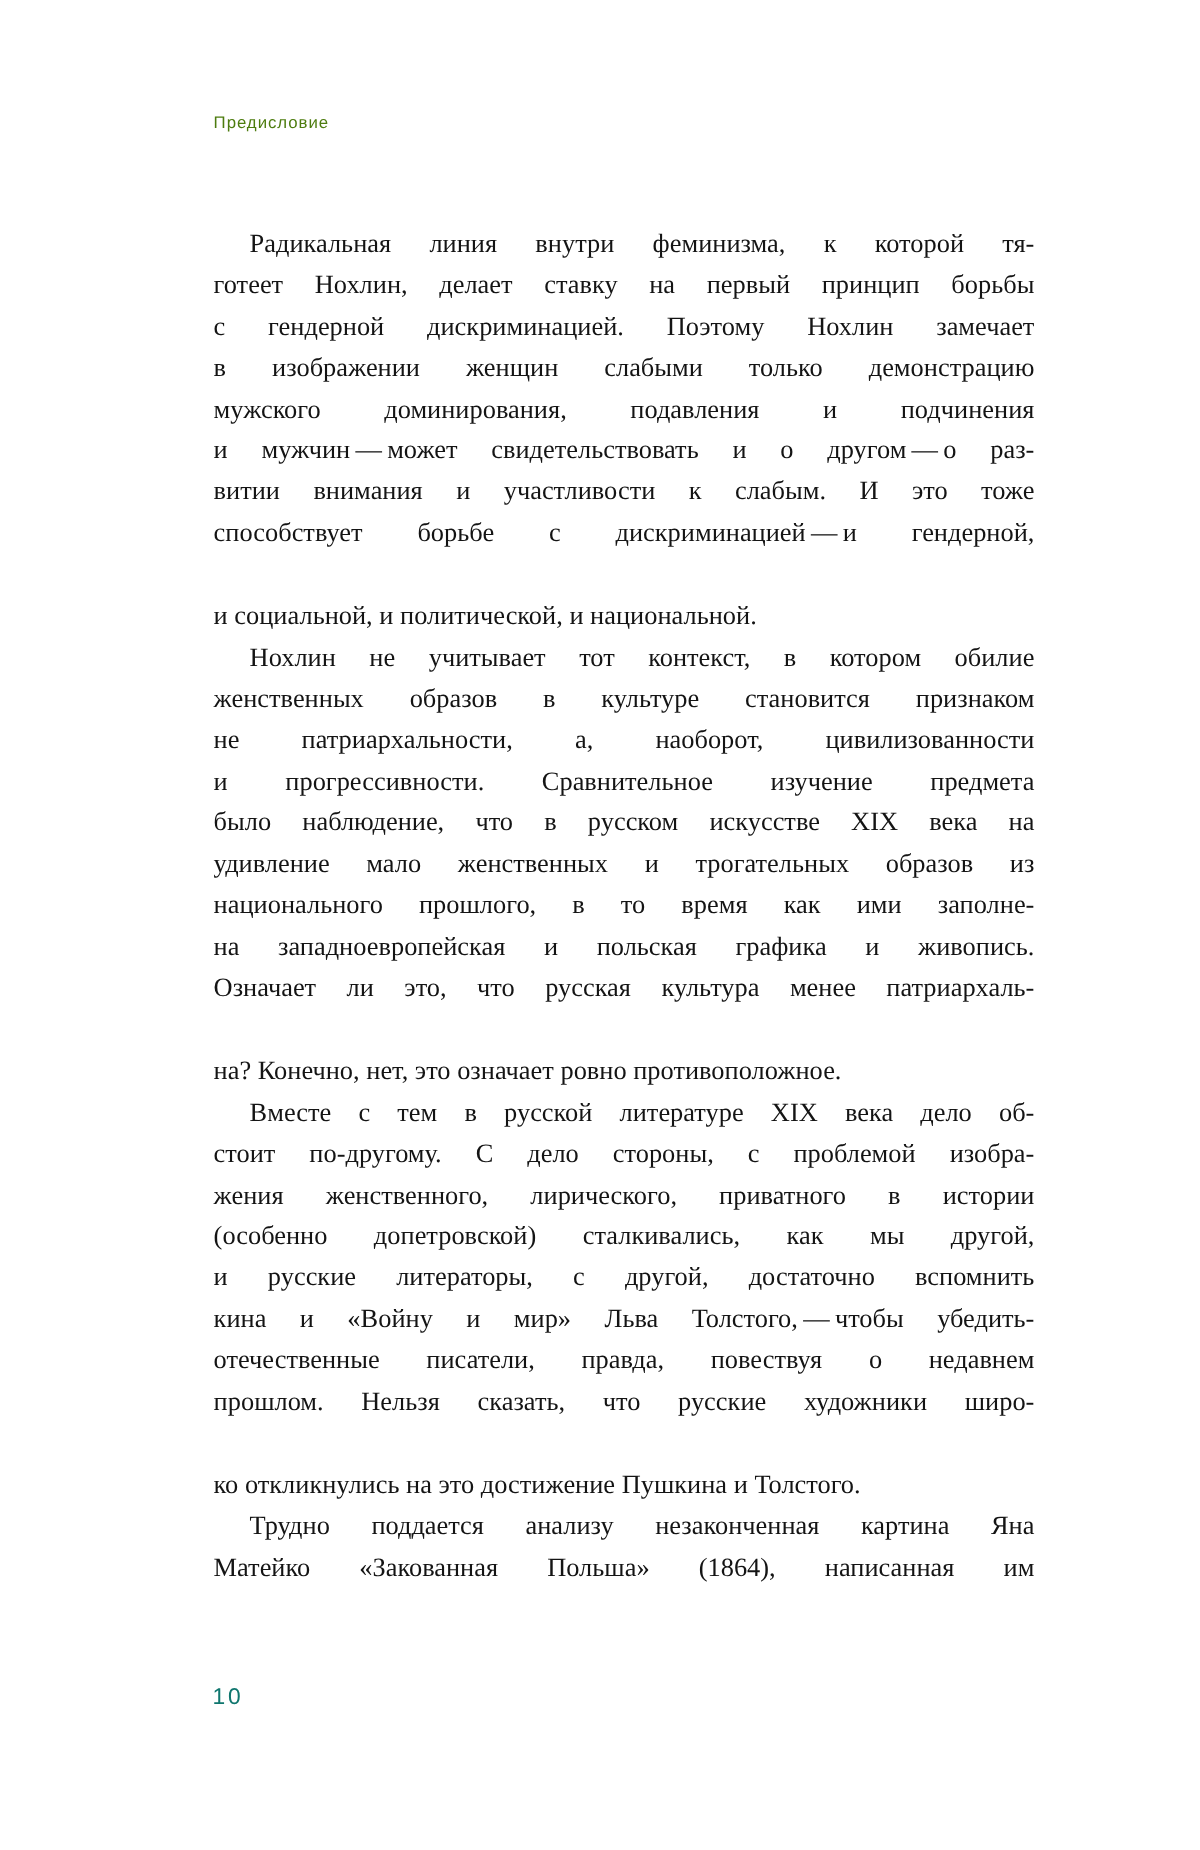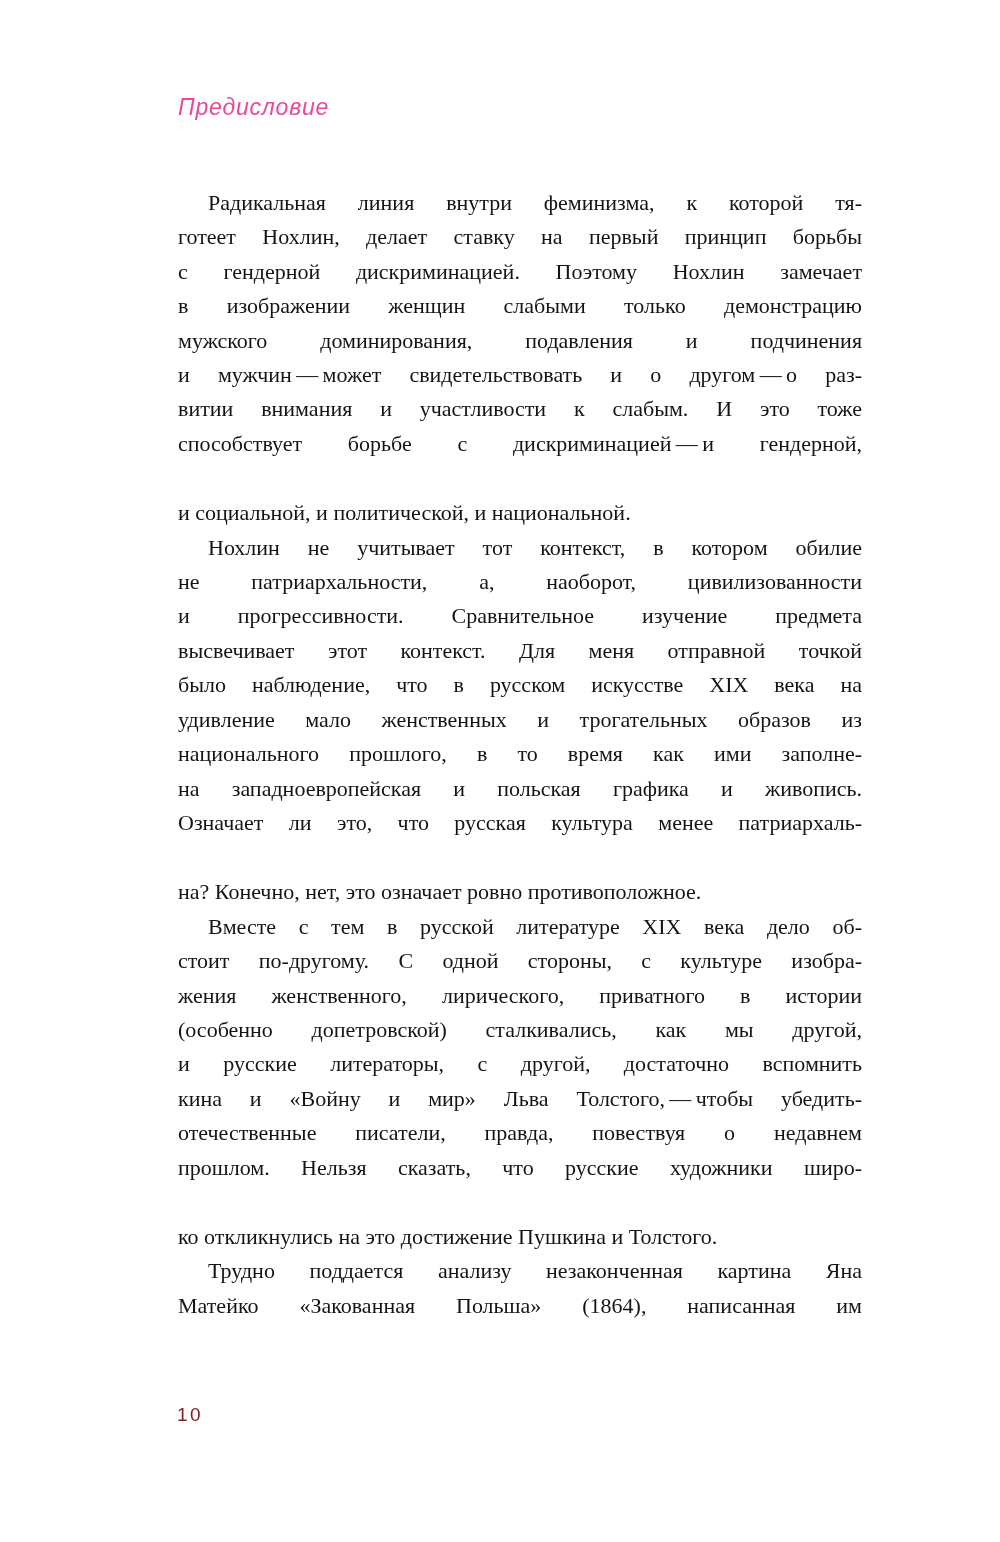--- a/index.html
+++ b/index.html
@@ -9,24 +9,23 @@
     height: 1542px;
     background: #ffffff;
     font-family: "Liberation Serif", serif;
     overflow: hidden;
   }
   .running-header {
     position: absolute;
     left: 178px;
     top: 94px;
     font-family: "Liberation Sans", sans-serif;
-    font-size: 23px;
+    font-size: 14px;
     letter-spacing: 0.8px;
-    color: #ec4899;
-    font-style: italic;
+    color: #4d7c0f;
   }
   .text-block {
     position: absolute;
     left: 178px;
     top: 186px;
     width: 684px;
     color: #141414;
     font-size: 22px;
     line-height: 34.4px;
   }
@@ -37,21 +36,21 @@
   }
   .line.end { text-align-last: left; margin-top: 35px; }
   .line.first { text-indent: 30px; }
   .page-number {
     position: absolute;
     left: 177px;
     top: 1404px;
     font-family: "Liberation Sans", sans-serif;
     font-size: 19px;
     letter-spacing: 2.5px;
-    color: #7f1d1d;
+    color: #0f766e;
   }
 </style>
 </head>
 <body>
 
 <div class="page">
   <div class="running-header">Предисловие</div>
 
   <div class="text-block" id="text-block">
       <div class="paragraph">
@@ -60,33 +59,33 @@
         <div class="line">с гендерной дискриминацией. Поэтому Нохлин замечает</div>
         <div class="line">в изображении женщин слабыми только демонстрацию</div>
         <div class="line">мужского доминирования, подавления и подчинения</div>
         <div class="line">и мужчин — может свидетельствовать и о другом — о раз-</div>
         <div class="line">витии внимания и участливости к слабым. И это тоже</div>
         <div class="line">способствует борьбе с дискриминацией — и гендерной,</div>
         <div class="line end">и социальной, и политической, и национальной.</div>
       </div>
       <div class="paragraph">
         <div class="line first">Нохлин не учитывает тот контекст, в котором обилие</div>
+        <div class="line">женственных образов в культуре становится признаком</div>
         <div class="line">не патриархальности, а, наоборот, цивилизованности</div>
         <div class="line">и прогрессивности. Сравнительное изучение предмета</div>
-        <div class="line">высвечивает этот контекст. Для меня отправной точкой</div>
         <div class="line">было наблюдение, что в русском искусстве XIX века на</div>
         <div class="line">удивление мало женственных и трогательных образов из</div>
         <div class="line">национального прошлого, в то время как ими заполне-</div>
         <div class="line">на западноевропейская и польская графика и живопись.</div>
         <div class="line">Означает ли это, что русская культура менее патриархаль-</div>
         <div class="line end">на? Конечно, нет, это означает ровно противоположное.</div>
       </div>
       <div class="paragraph">
         <div class="line first">Вместе с тем в русской литературе XIX века дело об-</div>
-        <div class="line">стоит по-другому. С одной стороны, с культуре изобра-</div>
+        <div class="line">стоит по-другому. С дело стороны, с проблемой изобра-</div>
         <div class="line">жения женственного, лирического, приватного в истории</div>
         <div class="line">(особенно допетровской) сталкивались, как мы другой,</div>
         <div class="line">и русские литераторы, с другой, достаточно вспомнить</div>
         <div class="line">кина и «Войну и мир» Льва Толстого, — чтобы убедить-</div>
         <div class="line">отечественные писатели, правда, повествуя о недавнем</div>
         <div class="line">прошлом. Нельзя сказать, что русские художники широ-</div>
         <div class="line end">ко откликнулись на это достижение Пушкина и Толстого.</div>
       </div>
       <div class="paragraph">
         <div class="line first">Трудно поддается анализу незаконченная картина Яна</div>

